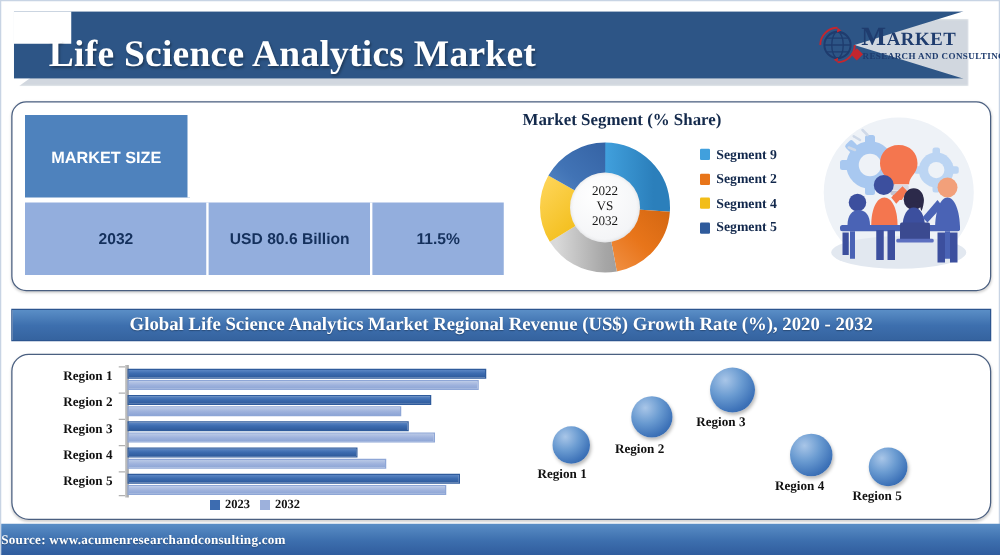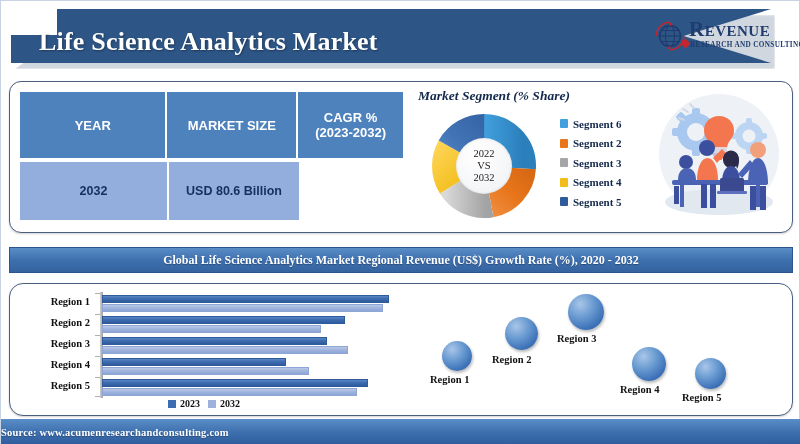--- a/index.html
+++ b/index.html
@@ -30,21 +30,21 @@
     clip-path:polygon(0 0, 100% 0, 88.5% 50%, 100% 100%, 0 100%, 0 100%);
   }
   .hdr-notch{
     position:absolute;left:0;top:0;width:46px;height:26px;background:#ffffff;
   }
   .hdr-notch2{
     position:absolute;left:0;top:54px;width:70px;height:14px;background:#ffffff;
   }
   .hdr-title{
     position:absolute;left:28px;top:18px;
-    font-size:26px;font-weight:bold;color:#ffffff;
+    font-size:30px;font-weight:bold;color:#ffffff;
     letter-spacing:.2px;white-space:nowrap;
     text-shadow:1px 1px 2px rgba(0,0,0,.35);
   }
   
   .logo{position:absolute;left:652px;top:14px;width:140px;height:44px;}
   .logo-globe{position:absolute;left:0;top:4px;width:34px;height:34px;}
   .logo-text{
     position:absolute;left:36px;top:3px;
     font-size:21px;letter-spacing:.5px;color:#1f3c6e;font-weight:bold;
     font-variant:small-caps;line-height:22px;
@@ -84,21 +84,20 @@
   .td{background:#92ackd;background:#93aedd;color:#14305c;font-size:12.5px;}
   .td.c1{width:147px;border-right:2px solid #ffffff;}
   .td.c2{width:130px;border-right:2px solid #ffffff;}
   .td.c3{width:106px;}
 
   
   .seg-block{position:absolute;left:408px;top:6px;width:230px;height:140px;}
   .seg-title{
     position:absolute;left:0;top:0;font-size:13.5px;font-weight:bold;color:#13294b;
     white-space:nowrap;
-    font-style:italic;
   }
   .donut{position:absolute;left:10px;top:22px;width:112px;height:112px;}
   .donut-center{
     position:absolute;left:28px;top:28px;width:56px;height:56px;border-radius:50%;
     background:radial-gradient(circle at 38% 32%,#ffffff 0%,#f4f5f7 70%,#e3e5e9 100%);
     display:flex;flex-direction:column;align-items:center;justify-content:center;
     box-shadow:inset 0 0 3px rgba(0,0,0,.12);
   }
   .donut-center div{font-size:10.5px;font-weight:normal;color:#1a1a1a;line-height:12px;}
   .seg-legend{position:absolute;left:142px;top:26px;width:92px;}
@@ -111,21 +110,21 @@
 
   
   .banner{
     position:absolute;left:8px;top:246px;width:784px;height:26px;
     background:linear-gradient(180deg,#5a8ec6 0%,#3d6fae 52%,#35639f 100%);
     border:1px solid #2c5party;border:1px solid #2c558f;
     display:flex;align-items:center;justify-content:center;
     box-sizing:border-box;
   }
   .banner-tx{
-    font-size:12px;font-weight:bold;color:#ffffff;white-space:nowrap;
+    font-size:15px;font-weight:bold;color:#ffffff;white-space:nowrap;
     text-shadow:0 1px 1px rgba(0,0,0,.3);
   }
 
   
   .panel2{
     position:absolute;left:8px;top:282px;width:784px;height:133px;
     background:#ffffff;border:1px solid #4a5f80;border-radius:14px;
     box-shadow:0 1px 2px rgba(0,0,0,.18);
     box-sizing:border-box;overflow:hidden;
   }
@@ -201,42 +200,36 @@
           <ellipse cx="17" cy="17" rx="4.6" ry="10.5" fill="none" stroke="#1f3c6e" stroke-width="1.1"></ellipse>
           <line x1="6.5" y1="17" x2="27.5" y2="17" stroke="#1f3c6e" stroke-width="1.1"></line>
           <line x1="8" y1="11.5" x2="26" y2="11.5" stroke="#1f3c6e" stroke-width="1"></line>
           <line x1="8" y1="22.5" x2="26" y2="22.5" stroke="#1f3c6e" stroke-width="1"></line>
           <path d="M3.2 17a13.8 13.8 0 0 1 13.8-13.8" fill="none" stroke="#c4262e" stroke-width="1.5"></path>
           <path d="M30.8 17a13.8 13.8 0 0 1-13.8 13.8" fill="none" stroke="#c4262e" stroke-width="1.5"></path>
           <path d="M17 3.2l3.1 2.1-3.6 1.6z" fill="#c4262e"></path>
           <path d="M17 30.8l-3.1-2.1 3.6-1.6z" fill="#c4262e"></path>
         </svg>
       </div>
-      <div class="logo-text">Revenue</div>
+      <div class="logo-text">Market</div>
       <div class="logo-diamond"></div>
       <div class="logo-sub">RESEARCH AND CONSULTING</div>
     </div>
   </div>
 
   <div class="panel1">
 
     <div class="tbl">
       <div class="tbl-row tbl-head">
-        <div class="tbl-cell th c1">YEAR</div>
         <div class="tbl-cell th c2">MARKET SIZE</div>
-        <div class="tbl-cell th c3">
-          <div>
-            <div>CAGR %</div>
-            <div>(2023-2032)</div>
-          </div>
-        </div>
       </div>
       <div class="tbl-row tbl-body">
         <div class="tbl-cell td c1">2032</div>
         <div class="tbl-cell td c2">USD 80.6 Billion</div>
+        <div class="tbl-cell td c3">11.5%</div>
       </div>
     </div>
 
     <div class="seg-block">
       <div class="seg-title">Market Segment (% Share)</div>
 
       <div class="donut">
         <svg width="112" height="112" viewBox="0 0 112 112">
           <defs>
             <linearGradient id="g1" x1="0" y1="0" x2="0" y2="1">
@@ -278,29 +271,25 @@
         <div class="donut-center">
           <div>2022</div>
           <div>VS</div>
           <div>2032</div>
         </div>
       </div>
 
       <div class="seg-legend">
         <div class="lg-item">
           <span class="lg-sw" style="background:#41a0dd"></span>
-          <span class="lg-tx">Segment 6</span>
+          <span class="lg-tx">Segment 9</span>
         </div>
         <div class="lg-item">
           <span class="lg-sw" style="background:#e8751a"></span>
           <span class="lg-tx">Segment 2</span>
-        </div>
-        <div class="lg-item">
-          <span class="lg-sw" style="background:#a6a6a6"></span>
-          <span class="lg-tx">Segment 3</span>
         </div>
         <div class="lg-item">
           <span class="lg-sw" style="background:#f2bd18"></span>
           <span class="lg-tx">Segment 4</span>
         </div>
         <div class="lg-item">
           <span class="lg-sw" style="background:#2f5b9c"></span>
           <span class="lg-tx">Segment 5</span>
         </div>
       </div>

